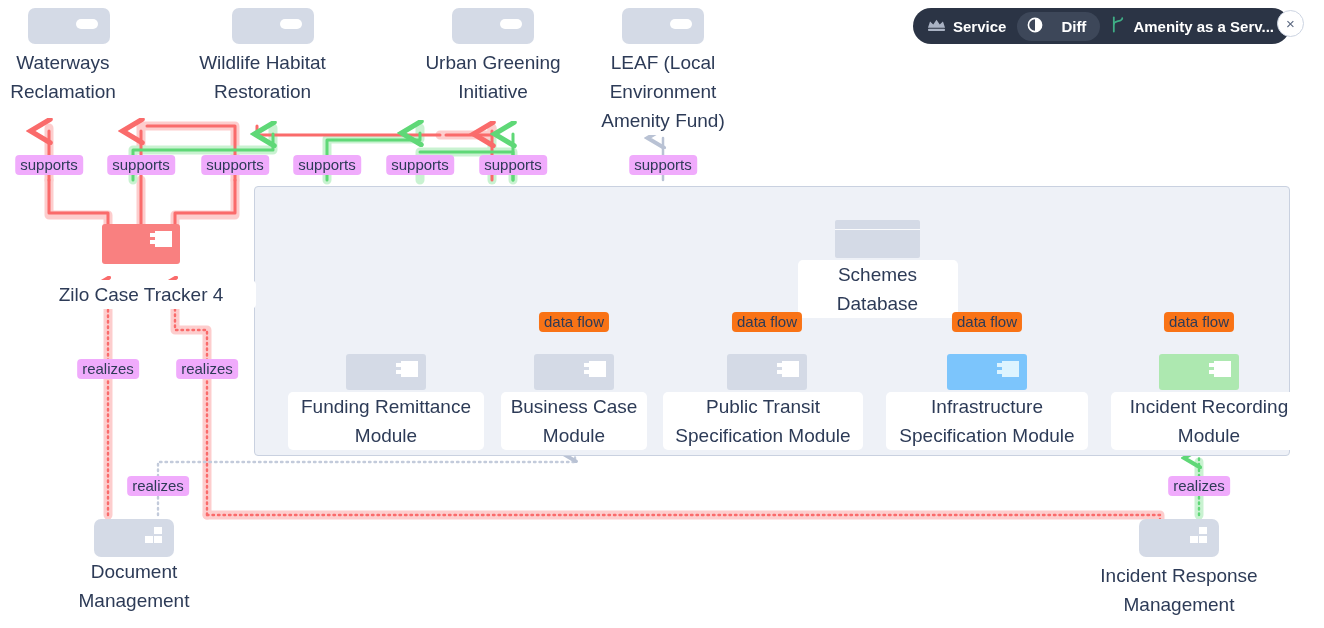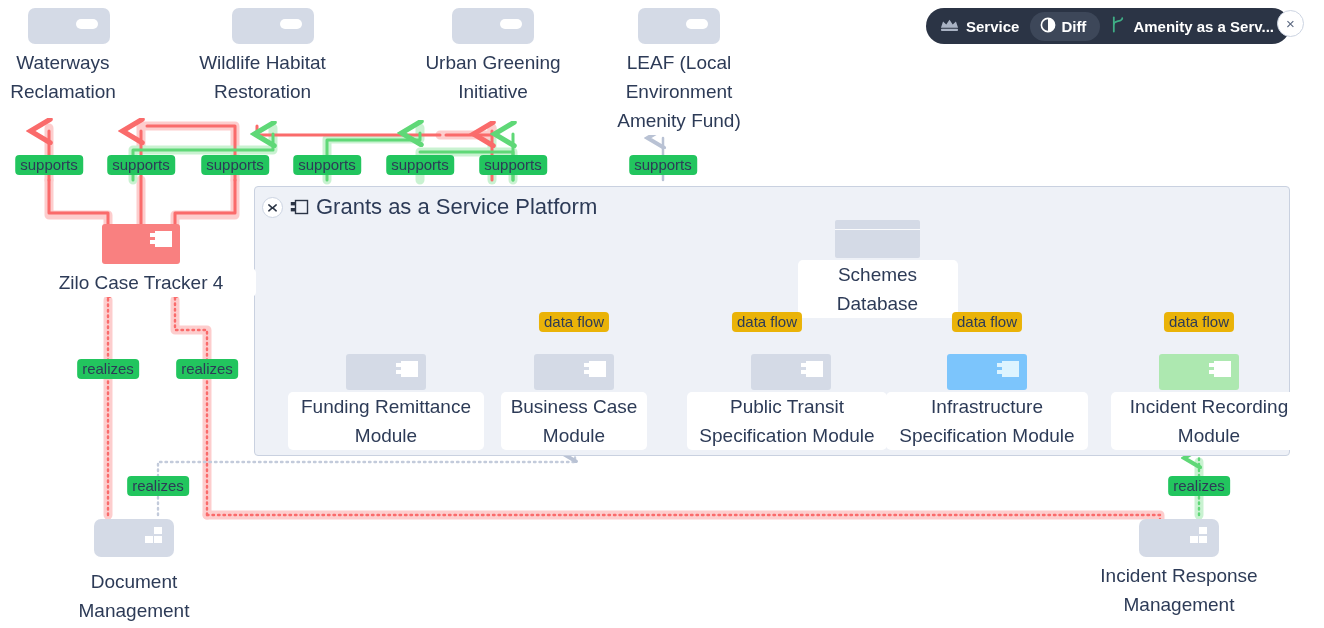--- a/index.html
+++ b/index.html
@@ -65,48 +65,48 @@
     display:flex; align-items:center; justify-content:center;
     cursor:pointer;
   }
   .group-icon { width:19px; height:17px; position:relative; }
   #group-title { font-size:22px; color:#2d3b57; }
 
   
   .elabel {
     position:absolute;
     transform: translate(-50%, -50%);
-    background:#22c55e;
+    background:#f0abfc;
     color:#2d3b57;
     font-size:15px;
     line-height:18px;
     padding:1px 5px;
     border-radius:4px;
     white-space:nowrap;
   }
-  .elabel.onpanel { background:#eab308; }
+  .elabel.onpanel { background:#f97316; }
 
   
   #toolbar {
     position:absolute; right:34px; top:8px;
     height:36px;
     background:#2b3445;
     border-radius:18px;
     display:flex; align-items:center;
     padding:0 16px 0 14px;
     gap:9px;
     color:#ffffff;
     font-size:15px;
     font-weight:bold;
   }
   #toolbar .seg { display:flex; align-items:center; gap:7px; }
   #toolbar .diff {
     background:#3d4759; border-radius:15px;
     padding:5px 14px 5px 10px; margin:0 2px;
-    display:flex; align-items:center; gap:5px;
+    display:flex; align-items:center; gap:18px;
   }
   #close-btn {
     position:absolute; right:0px; top:10px;
     width:27px; height:27px; border-radius:50%;
     border:1px solid #ccd4e2; background:#fff;
     display:flex; align-items:center; justify-content:center;
     color:#5b6880; font-size:15px; cursor:pointer;
   }
 </style>
 </head>
@@ -177,36 +177,20 @@
 
     <g fill="none" stroke-linecap="round" stroke-linejoin="round" stroke-width="2" stroke-dasharray="6 5">
       <path d="M574,350 L574,292 L845,292" stroke="#b9c2d4" marker-end="url(#ar-grey)"></path>
       <path d="M767,350 L767,300 L860,300 L860,292" stroke="#b9c2d4" marker-end="url(#ar-grey)"></path>
       <path d="M987,350 L987,300 L900,300 L900,292" stroke="#b9c2d4" marker-end="url(#ar-grey)"></path>
       <path d="M1199,350 L1199,292 L912,292" stroke="#1a1a1a" stroke-dasharray="8 6" marker-end="url(#ar-dark)"></path>
     </g>
   </svg>
 
   <div id="group" style="left:254px; top:186px; width:1036px; height:270px;"></div>
-  <div id="group-header" style="left:262px; top:194px;">
-    <div class="collapse-btn">
-      <svg width="11" height="11" viewBox="0 0 12 12">
-        <path d="M2,3.2 L6,6.6 L10,3.2" fill="none" stroke="#2b3445" stroke-width="1.7" stroke-linecap="round" stroke-linejoin="round"></path>
-        <path d="M2,9.6 L6,6.2 L10,9.6" fill="none" stroke="#2b3445" stroke-width="1.7" stroke-linecap="round" stroke-linejoin="round"></path>
-      </svg>
-    </div>
-    <span class="group-icon">
-      <svg width="19" height="17" viewBox="0 0 19 17">
-        <rect x="5.5" y="1.5" width="12" height="13" fill="none" stroke="#2b3445" stroke-width="1.4"></rect>
-        <rect x="0.8" y="3" width="5" height="3.4" fill="#2b3445"></rect>
-        <rect x="0.8" y="9" width="5" height="3.4" fill="#2b3445"></rect>
-      </svg>
-    </span>
-    <span id="group-title">Grants as a Service Platform</span>
-  </div>
 
   <div class="node" style="left:28px; top:8px; width:70px;">
     <div class="glyph" style="width:82px; height:36px; background:#d4dae6;">
       <span class="pillicon"></span>
     </div>
     <div class="label" style="top:40px; width:210px;">Waterways
 Reclamation</div>
   </div>
 
   <div class="node" style="left:232px; top:8px; width:61px;">
@@ -218,21 +202,21 @@
   </div>
 
   <div class="node" style="left:452px; top:8px; width:82px;">
     <div class="glyph" style="width:82px; height:36px; background:#d4dae6;">
       <span class="pillicon"></span>
     </div>
     <div class="label" style="top:40px; width:210px;text-align:center;">Urban Greening
 Initiative</div>
   </div>
 
-  <div class="node" style="left:622px; top:8px; width:82px;margin-left:16px;">
+  <div class="node" style="left:622px; top:8px; width:82px;">
     <div class="glyph" style="width:82px; height:36px; background:#d4dae6;">
       <span class="pillicon"></span>
     </div>
     <div class="label" style="top:40px; width:180px;">LEAF (Local
 Environment
 Amenity Fund)</div>
   </div>
 
   <div class="elabel" style="left:49px; top:165px;">supports</div>
   <div class="elabel" style="left:141px; top:165px;">supports</div>
@@ -243,21 +227,21 @@
   <div class="elabel" style="left:663px; top:165px;">supports</div>
 
   <div class="node comp" style="left:102px; top:224px; width:78px;">
     <div class="glyph" style="width:78px; height:40px; background:#f98080;">
       <span class="compicon">
         <i class="body" style="position:absolute;right:0;top:0;width:17px;height:16px;background:#fff;display:block;"></i>
         <i class="t1" style="position:absolute;left:0;top:2px;width:9px;height:4px;background:#fff;display:block;"></i>
         <i class="t2" style="position:absolute;left:0;top:9px;width:9px;height:4px;background:#fff;display:block;"></i>
       </span>
     </div>
-    <div class="label" style="top:44px; width:230px;">Zilo Case Tracker 4</div>
+    <div class="label" style="top:56px; width:230px;">Zilo Case Tracker 4</div>
   </div>
 
   <div class="elabel" style="left:108px; top:369px;">realizes</div>
   <div class="elabel" style="left:207px; top:369px;">realizes</div>
   <div class="elabel" style="left:158px; top:486px;">realizes</div>
   <div class="elabel" style="left:1199px; top:486px;">realizes</div>
 
   <div class="node" style="left:835px; top:220px; width:85px;">
     <div class="glyph store" style="width:85px; height:38px;"></div>
     <div class="label" style="top:40px; width:160px;">Schemes Database</div>
@@ -285,21 +269,21 @@
       <span class="compicon">
         <i class="body" style="position:absolute;right:0;top:0;width:17px;height:16px;background:#fff;display:block;"></i>
         <i class="t1" style="position:absolute;left:0;top:2px;width:9px;height:4px;background:#fff;display:block;"></i>
         <i class="t2" style="position:absolute;left:0;top:9px;width:9px;height:4px;background:#fff;display:block;"></i>
       </span>
     </div>
     <div class="label" style="top:38px; width:146px;">Business Case
 Module</div>
   </div>
 
-  <div class="node comp inbox" style="left:727px; top:354px; width:72px;margin-left:24px;">
+  <div class="node comp inbox" style="left:727px; top:354px; width:72px;">
     <div class="glyph" style="width:80px; height:36px; background:#d4dae6;">
       <span class="compicon">
         <i class="body" style="position:absolute;right:0;top:0;width:17px;height:16px;background:#fff;display:block;"></i>
         <i class="t1" style="position:absolute;left:0;top:2px;width:9px;height:4px;background:#fff;display:block;"></i>
         <i class="t2" style="position:absolute;left:0;top:9px;width:9px;height:4px;background:#fff;display:block;"></i>
       </span>
     </div>
     <div class="label" style="top:38px; width:200px;">Public Transit
 Specification Module</div>
   </div>
@@ -329,21 +313,21 @@
   </div>
 
   <div class="node" style="left:94px; top:519px; width:80px;">
     <div class="glyph" style="width:80px; height:38px; background:#d4dae6;">
       <span class="capicon">
         <i style="left:14px; top:0px; width:8px; height:7px;"></i>
         <i style="left:5px; top:9px; width:8px; height:7px;"></i>
         <i style="left:14px; top:9px; width:8px; height:7px;"></i>
       </span>
     </div>
-    <div class="label" style="top:48px; width:200px;">Document
+    <div class="label" style="top:38px; width:200px;">Document
 Management</div>
   </div>
 
   <div class="node" style="left:1139px; top:519px; width:80px;">
     <div class="glyph" style="width:80px; height:38px; background:#d4dae6;">
       <span class="capicon">
         <i style="left:14px; top:0px; width:8px; height:7px;"></i>
         <i style="left:5px; top:9px; width:8px; height:7px;"></i>
         <i style="left:14px; top:9px; width:8px; height:7px;"></i>
       </span>

